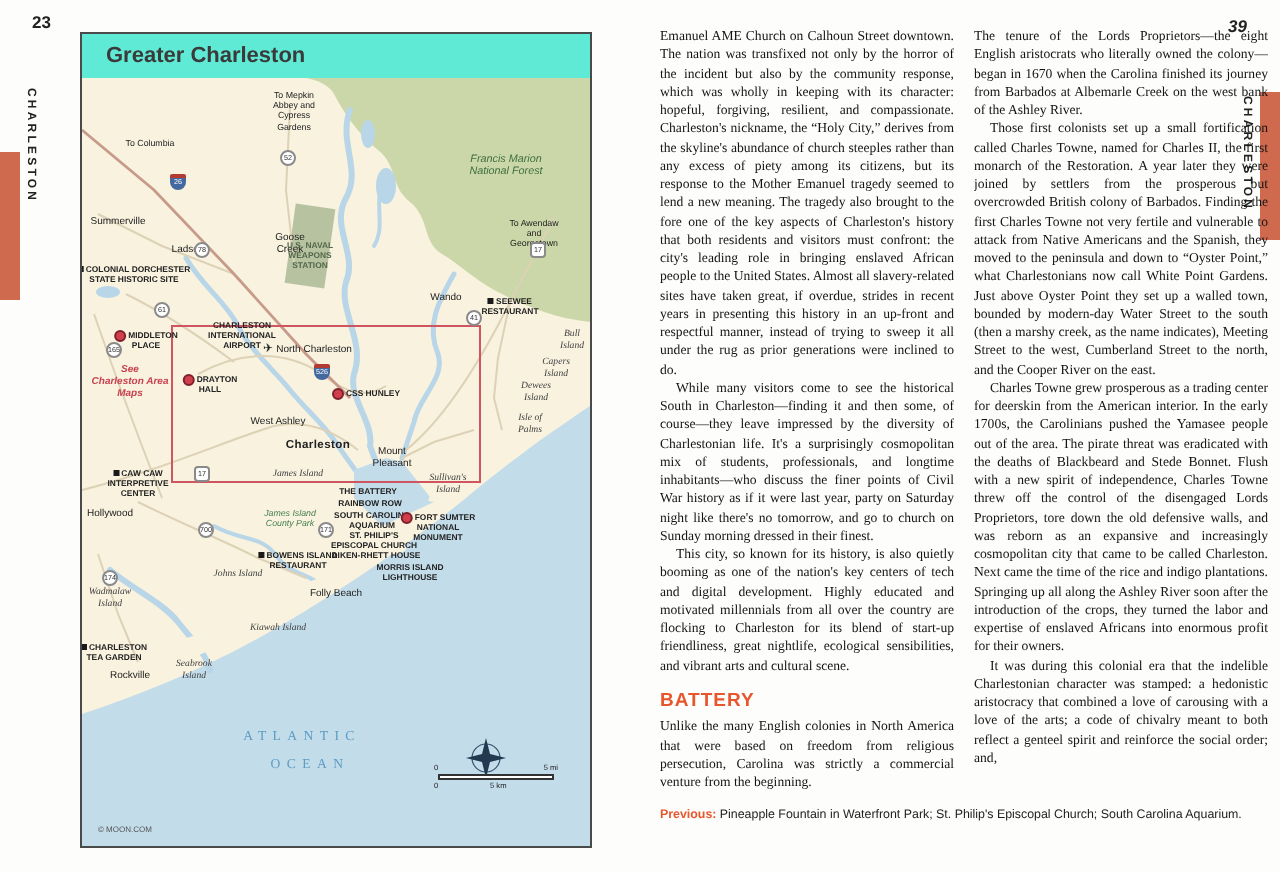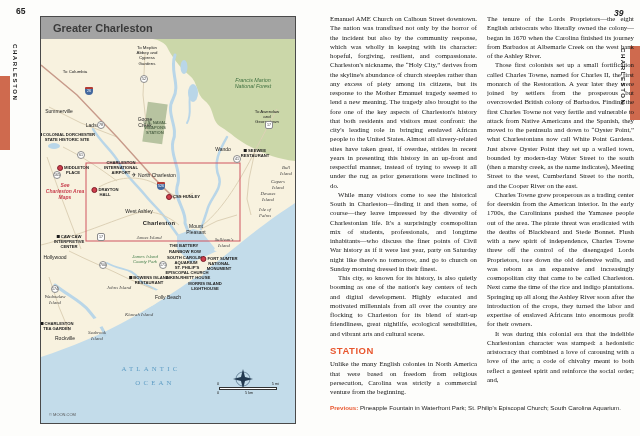--- a/index.html
+++ b/index.html
@@ -7,21 +7,21 @@
           font-family:"Liberation Sans",sans-serif;}
   .pagenum{position:absolute;font:bold 8.5px "Liberation Sans",sans-serif;color:#222;}
   .tabrect{position:absolute;width:10px;height:74px;background:#cf6a4e;}
   .tabtext{position:absolute;writing-mode:vertical-rl;font:bold 6px "Liberation Sans",sans-serif;
            letter-spacing:1.6px;color:#222;}
 
   
   .mappanel{position:absolute;left:40px;top:16px;width:256px;height:408px;
             border:1.3px solid #4a4a4a;background:#f8f2df;box-sizing:border-box;}
   .maptitle{height:22px;border-bottom:1.3px solid #4a4a4a;display:flex;align-items:center;
-            padding-left:12px;font:bold 11px "Liberation Sans",sans-serif;color:#3a3a3a;background:#a3a3a3;}
+            padding-left:12px;font:bold 11px "Liberation Sans",sans-serif;color:#3a3a3a;background:#5eead4;}
   .mapbody{position:absolute;left:0;top:22px;right:0;bottom:0;overflow:hidden;}
   .mapbody svg{position:absolute;left:0;top:0;}
   .labellayer{position:absolute;left:0;top:0;width:254px;height:384px;}
   .ml{position:absolute;transform:translate(-50%,0);text-align:center;white-space:pre-line;
       font-family:"Liberation Sans",sans-serif;color:#222;line-height:1.18;}
   .ml.note{font-size:4.4px;}
   .ml.town{font-size:5px;}
   .ml.city{font-size:5.8px;font-weight:bold;letter-spacing:.2px;}
   .ml.isl{font-size:4.8px;font-style:italic;color:#3f3f3f;font-family:"Liberation Serif",serif;}
   .ml.poi{font-size:4.2px;font-weight:bold;}
@@ -55,21 +55,21 @@
              letter-spacing:.5px;margin:8px 0 4px 0;}
   .caption{position:absolute;left:330px;top:404px;width:302px;
            font:6.2px "Liberation Sans",sans-serif;color:#1e1e1e;}
   .caption b{color:#e8562e;}
 </style>
 </head>
 <body>
 
 <div id="spread">
 
-  <div class="pagenum" style="left:16px;top:6px;">65</div>
+  <div class="pagenum" style="left:16px;top:6px;">23</div>
   <div class="tabrect" style="left:0;top:76px;"></div>
   <div class="tabtext" style="left:12px;top:44px;">CHARLESTON</div>
 
   <div class="mappanel">
     <div class="maptitle">Greater Charleston</div>
     <div class="mapbody">
       <svg width="254" height="386" viewBox="0 0 254 386">
 
         <rect x="0" y="0" width="254" height="386" fill="#f8f2df"></rect>
 
@@ -237,21 +237,21 @@
   </div>
 
   <div class="pagenum" style="left:614px;top:8px;font-style:italic;">39</div>
   <div class="tabrect" style="left:630px;top:46px;"></div>
   <div class="tabtext" style="left:620px;top:48px;">CHARLESTON</div>
 
   <div class="col" style="left:330px;">
     <p>Emanuel AME Church on Calhoun Street downtown. The nation was transfixed not only by the horror of the incident but also by the community response, which was wholly in keeping with its character: hopeful, forgiving, resilient, and compassionate. Charleston's nickname, the “Holy City,” derives from the skyline's abundance of church steeples rather than any excess of piety among its citizens, but its response to the Mother Emanuel tragedy seemed to lend a new meaning. The tragedy also brought to the fore one of the key aspects of Charleston's history that both residents and visitors must confront: the city's leading role in bringing enslaved African people to the United States. Almost all slavery-related sites have taken great, if overdue, strides in recent years in presenting this history in an up-front and respectful manner, instead of trying to sweep it all under the rug as prior generations were inclined to do.</p>
     <p class="ind">While many visitors come to see the historical South in Charleston—finding it and then some, of course—they leave impressed by the diversity of Charlestonian life. It's a surprisingly cosmopolitan mix of students, professionals, and longtime inhabitants—who discuss the finer points of Civil War history as if it were last year, party on Saturday night like there's no tomorrow, and go to church on Sunday morning dressed in their finest.</p>
     <p class="ind">This city, so known for its history, is also quietly booming as one of the nation's key centers of tech and digital development. Highly educated and motivated millennials from all over the country are flocking to Charleston for its blend of start-up friendliness, great nightlife, ecological sensibilities, and vibrant arts and cultural scene.</p>
-    <h2 class="history">STATION</h2>
+    <h2 class="history">BATTERY</h2>
     <p>Unlike the many English colonies in North America that were based on freedom from religious persecution, Carolina was strictly a commercial venture from the beginning.</p>
   </div>
 
   <div class="col" style="left:487px;">
     <p>The tenure of the Lords Proprietors—the eight English aristocrats who literally owned the colony—began in 1670 when the Carolina finished its journey from Barbados at Albemarle Creek on the west bank of the Ashley River.</p>
     <p class="ind">Those first colonists set up a small fortification called Charles Towne, named for Charles II, the first monarch of the Restoration. A year later they were joined by settlers from the prosperous but overcrowded British colony of Barbados. Finding the first Charles Towne not very fertile and vulnerable to attack from Native Americans and the Spanish, they moved to the peninsula and down to “Oyster Point,” what Charlestonians now call White Point Gardens. Just above Oyster Point they set up a walled town, bounded by modern-day Water Street to the south (then a marshy creek, as the name indicates), Meeting Street to the west, Cumberland Street to the north, and the Cooper River on the east.</p>
     <p class="ind">Charles Towne grew prosperous as a trading center for deerskin from the American interior. In the early 1700s, the Carolinians pushed the Yamasee people out of the area. The pirate threat was eradicated with the deaths of Blackbeard and Stede Bonnet. Flush with a new spirit of independence, Charles Towne threw off the control of the disengaged Lords Proprietors, tore down the old defensive walls, and was reborn as an expansive and increasingly cosmopolitan city that came to be called Charleston. Next came the time of the rice and indigo plantations. Springing up all along the Ashley River soon after the introduction of the crops, they turned the labor and expertise of enslaved Africans into enormous profit for their owners.</p>
     <p class="ind">It was during this colonial era that the indelible Charlestonian character was stamped: a hedonistic aristocracy that combined a love of carousing with a love of the arts; a code of chivalry meant to both reflect a genteel spirit and reinforce the social order; and,</p>
   </div>
 

